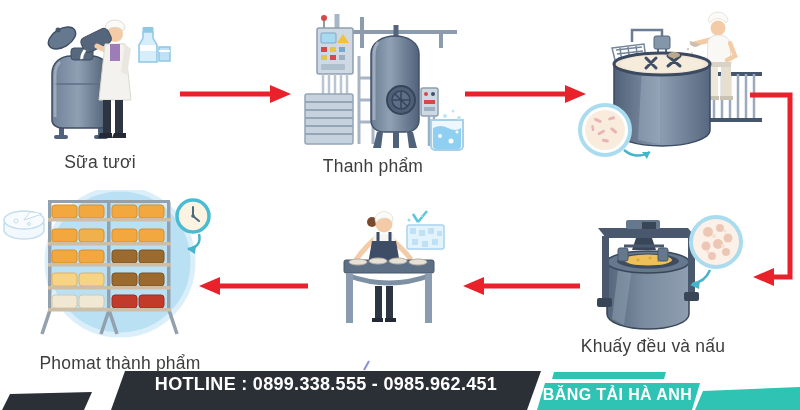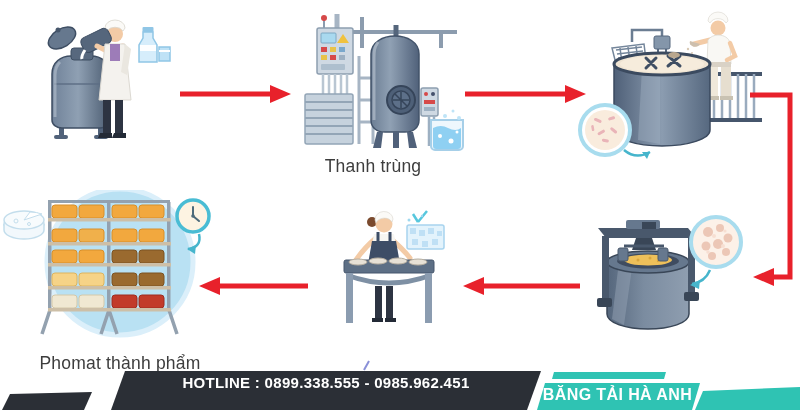--- a/index.html
+++ b/index.html
@@ -3,21 +3,21 @@
 <meta charset="utf-8">
 <style>
   * { margin:0; padding:0; box-sizing:border-box; }
   html,body { background:#ffffff; }
   body { font-family:"Liberation Sans", sans-serif; }
   .canvas { position:relative; width:800px; height:410px; background:#ffffff; overflow:hidden; }
   .illus { position:absolute; }
   .arrow-layer { position:absolute; left:0; top:0; pointer-events:none; }
   .stage-label { position:absolute; text-align:center; font-size:17.5px; color:#3d3d3d; letter-spacing:0.2px; }
   .banner-text { position:absolute; color:#ffffff; font-weight:bold; text-align:center; white-space:nowrap; }
-  .hotline-text { left:118px; top:374px; width:416px; font-size:15px; letter-spacing:0.3px; }
+  .hotline-text { left:118px; top:374px; width:416px; font-size:18px; letter-spacing:0.3px; }
   .brand-text { left:540px; top:386px; width:155px; font-size:16px; letter-spacing:0.4px; }
 </style>
 </head>
 <body>
 
 <div class="canvas">
 
   <svg class="illus" style="left:35px;top:14px" width="140" height="132" viewBox="0 0 140 132">
     <defs>
       <linearGradient id="g1" x1="0" y1="0" x2="1" y2="0">
@@ -341,21 +341,23 @@
     <line x1="465" y1="94" x2="565" y2="94" stroke-width="5" stroke="#e8212b"></line>
     <polygon points="565,85 586,94 565,103" fill="#e8212b"></polygon>
     <path d="M750,95 H790 V277 H774" fill="none" stroke-width="5" stroke="#e8212b"></path>
     <polygon points="774,268 753,277 774,286" fill="#e8212b"></polygon>
     <line x1="580" y1="286" x2="484" y2="286" stroke-width="5" stroke="#e8212b"></line>
     <polygon points="484,277 463,286 484,295" fill="#e8212b"></polygon>
     <line x1="308" y1="286" x2="220" y2="286" stroke-width="5" stroke="#e8212b"></line>
     <polygon points="220,277 199,286 220,295" fill="#e8212b"></polygon>
   </svg>
 
-  <div class="stage-label" style="left:300px;top:156px;width:146px">Thanh trùng</div>
+  <div class="stage-label" style="left:30px;top:152px;width:140px">Sữa tươi</div>
+  <div class="stage-label" style="left:300px;top:156px;width:146px">Thanh phẩm</div>
+  <div class="stage-label" style="left:568px;top:336px;width:170px">Khuấy đều và nấu</div>
   <div class="stage-label" style="left:28px;top:353px;width:184px">Phomat thành phẩm</div>
 
   <svg class="illus" style="left:0;top:360px" width="800" height="50" viewBox="0 0 800 50">
     <path d="M364,10 L369,1" stroke="#8a90d8" stroke-width="2"></path>
     <polygon points="10,34 92,32 84,50 2,50" fill="#2b2f36"></polygon>
     <polygon points="125,11 541,11 527,50 111,50" fill="#2b2f36"></polygon>
     <polygon points="554,12 666,12 664,19 552,19" fill="#2fc3b3"></polygon>
     <polygon points="545,23 700,23 692,50 537,50" fill="#2fc3b3"></polygon>
     <polygon points="703,31 800,27 800,50 695,50" fill="#2fc3b3"></polygon>
   </svg>

